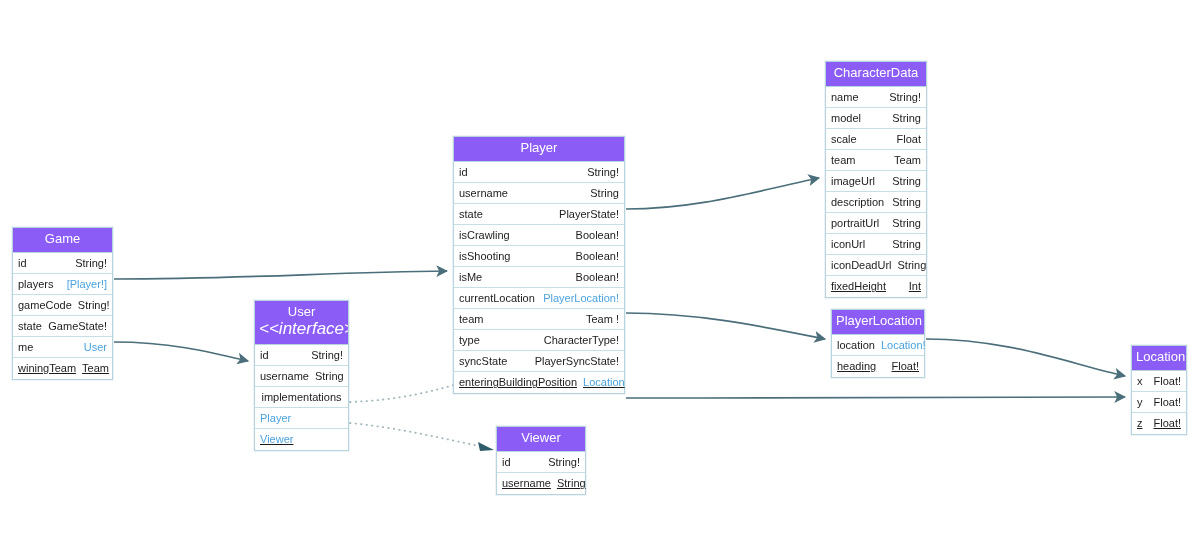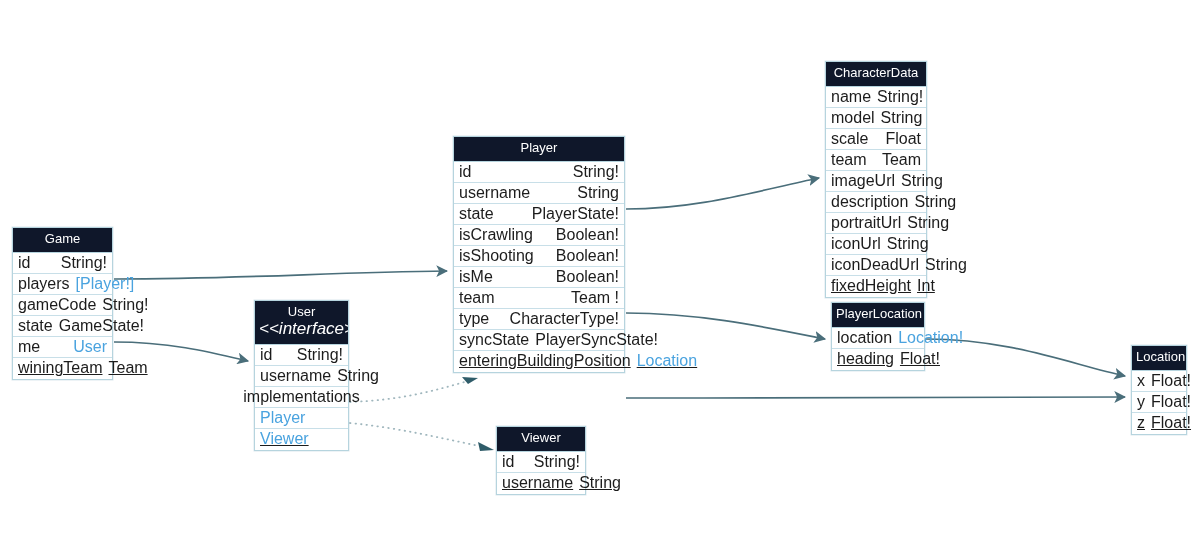--- a/index.html
+++ b/index.html
@@ -25,21 +25,21 @@
   }
   .entity {
     position: absolute;
     box-sizing: border-box;
     border: 1px solid #b6d4de;
     background: #ffffff;
     box-shadow: 0 0 0 0.5px rgba(150,185,200,0.35);
   }
   .entity-header {
     box-sizing: border-box;
-    background: #0f172a;
+    background: #8b5cf6;
     color: #ffffff;
     text-align: center;
     font-size: 13px;
     line-height: 1.15;
     padding: 4px 4px 5px 4px;
     border-bottom: 1px solid #b6d4de;
     white-space: nowrap;
     overflow: hidden;
   }
   .entity-header .stereotype {
@@ -49,21 +49,21 @@
     font-style: italic;
   }
   .row {
     box-sizing: border-box;
     display: flex;
     align-items: center;
     justify-content: space-between;
     border-bottom: 1px solid #c8dfe8;
     padding: 0 5px;
     height: 21px;
-    font-size: 16px;
+    font-size: 11px;
     color: #1c1c1c;
     white-space: nowrap;
     background: #ffffff;
   }
   .row:last-child {
     border-bottom: none;
     text-decoration: underline;
   }
   .row .fname {
     text-align: left;
@@ -193,20 +193,24 @@
         </div>
         <div class="row">
           <span class="fname">isShooting</span>
           <span class="ftype type-plain">Boolean!</span>
         </div>
         <div class="row">
           <span class="fname">isMe</span>
           <span class="ftype type-plain">Boolean!</span>
         </div>
         <div class="row">
+          <span class="fname">currentLocation</span>
+          <span class="ftype link">PlayerLocation!</span>
+        </div>
+        <div class="row">
           <span class="fname">team</span>
           <span class="ftype type-plain">Team !</span>
         </div>
         <div class="row">
           <span class="fname">type</span>
           <span class="ftype type-plain">CharacterType!</span>
         </div>
         <div class="row">
           <span class="fname">syncState</span>
           <span class="ftype type-plain">PlayerSyncState!</span>
@@ -263,21 +267,21 @@
         </div>
         <div class="row">
           <span class="fname">iconDeadUrl</span>
           <span class="ftype type-plain">String</span>
         </div>
         <div class="row">
           <span class="fname">fixedHeight</span>
           <span class="ftype type-plain">Int</span>
         </div>
       </div>
-      <div class="entity" style="left: 831px; top: 302px; width: 94px;">
+      <div class="entity" style="left: 831px; top: 309px; width: 94px;">
         <div class="entity-header"><span>PlayerLocation</span></div>
         <div class="row">
           <span class="fname">location</span>
           <span class="ftype link">Location!</span>
         </div>
         <div class="row">
           <span class="fname">heading</span>
           <span class="ftype type-plain">Float!</span>
         </div>
       </div>

